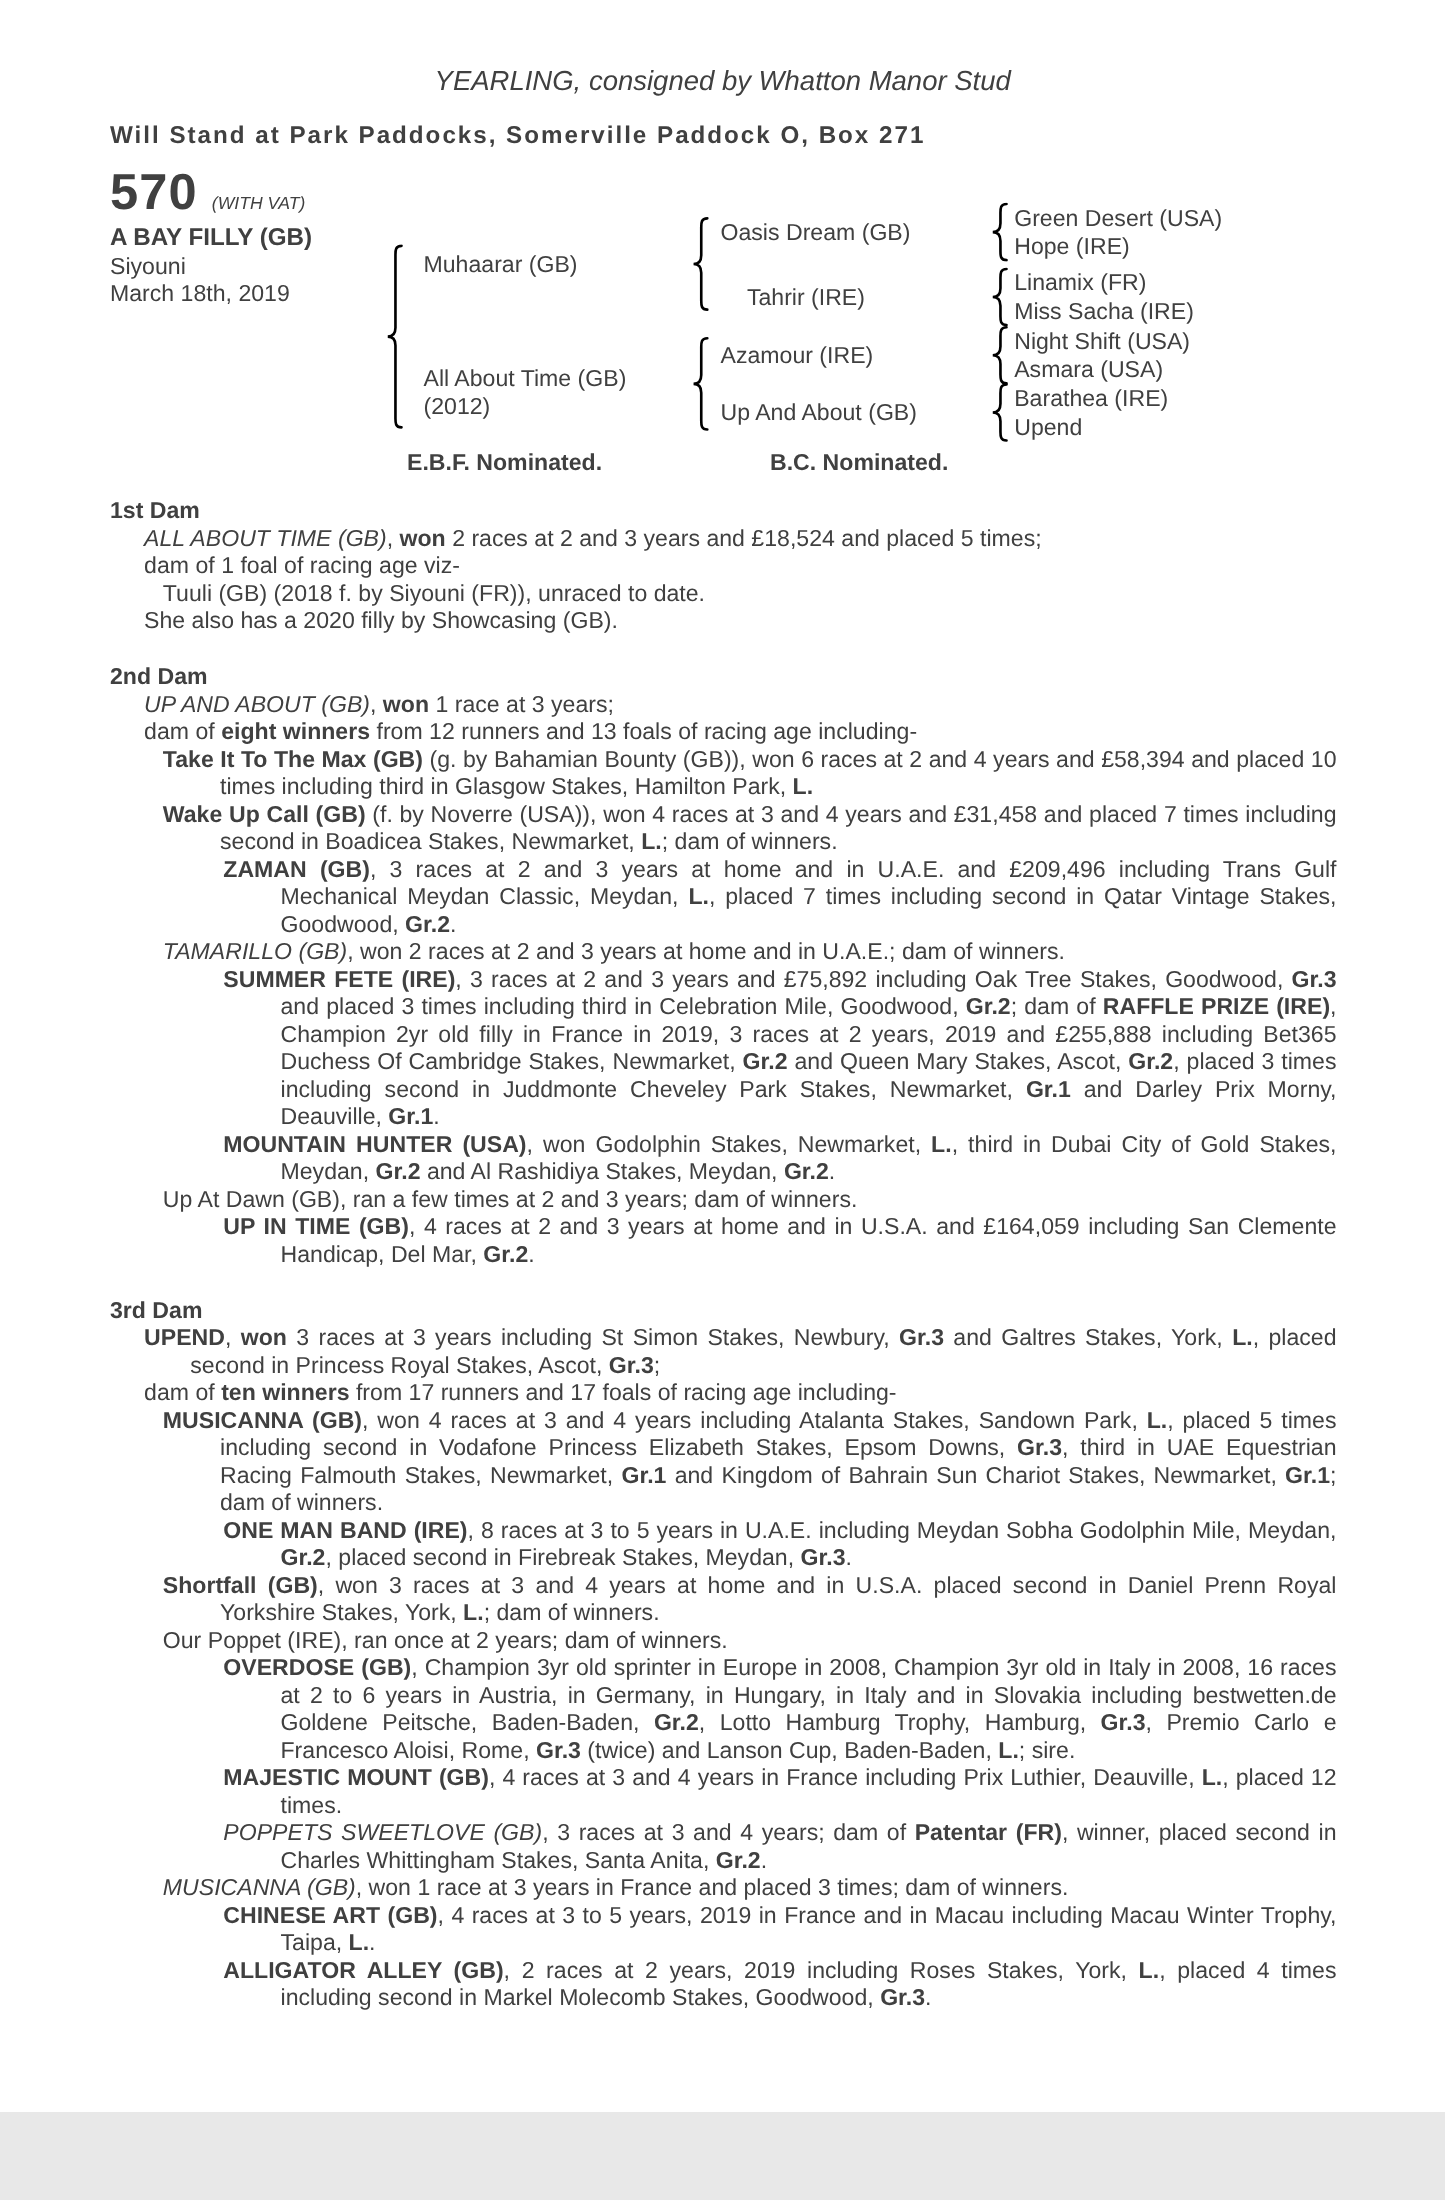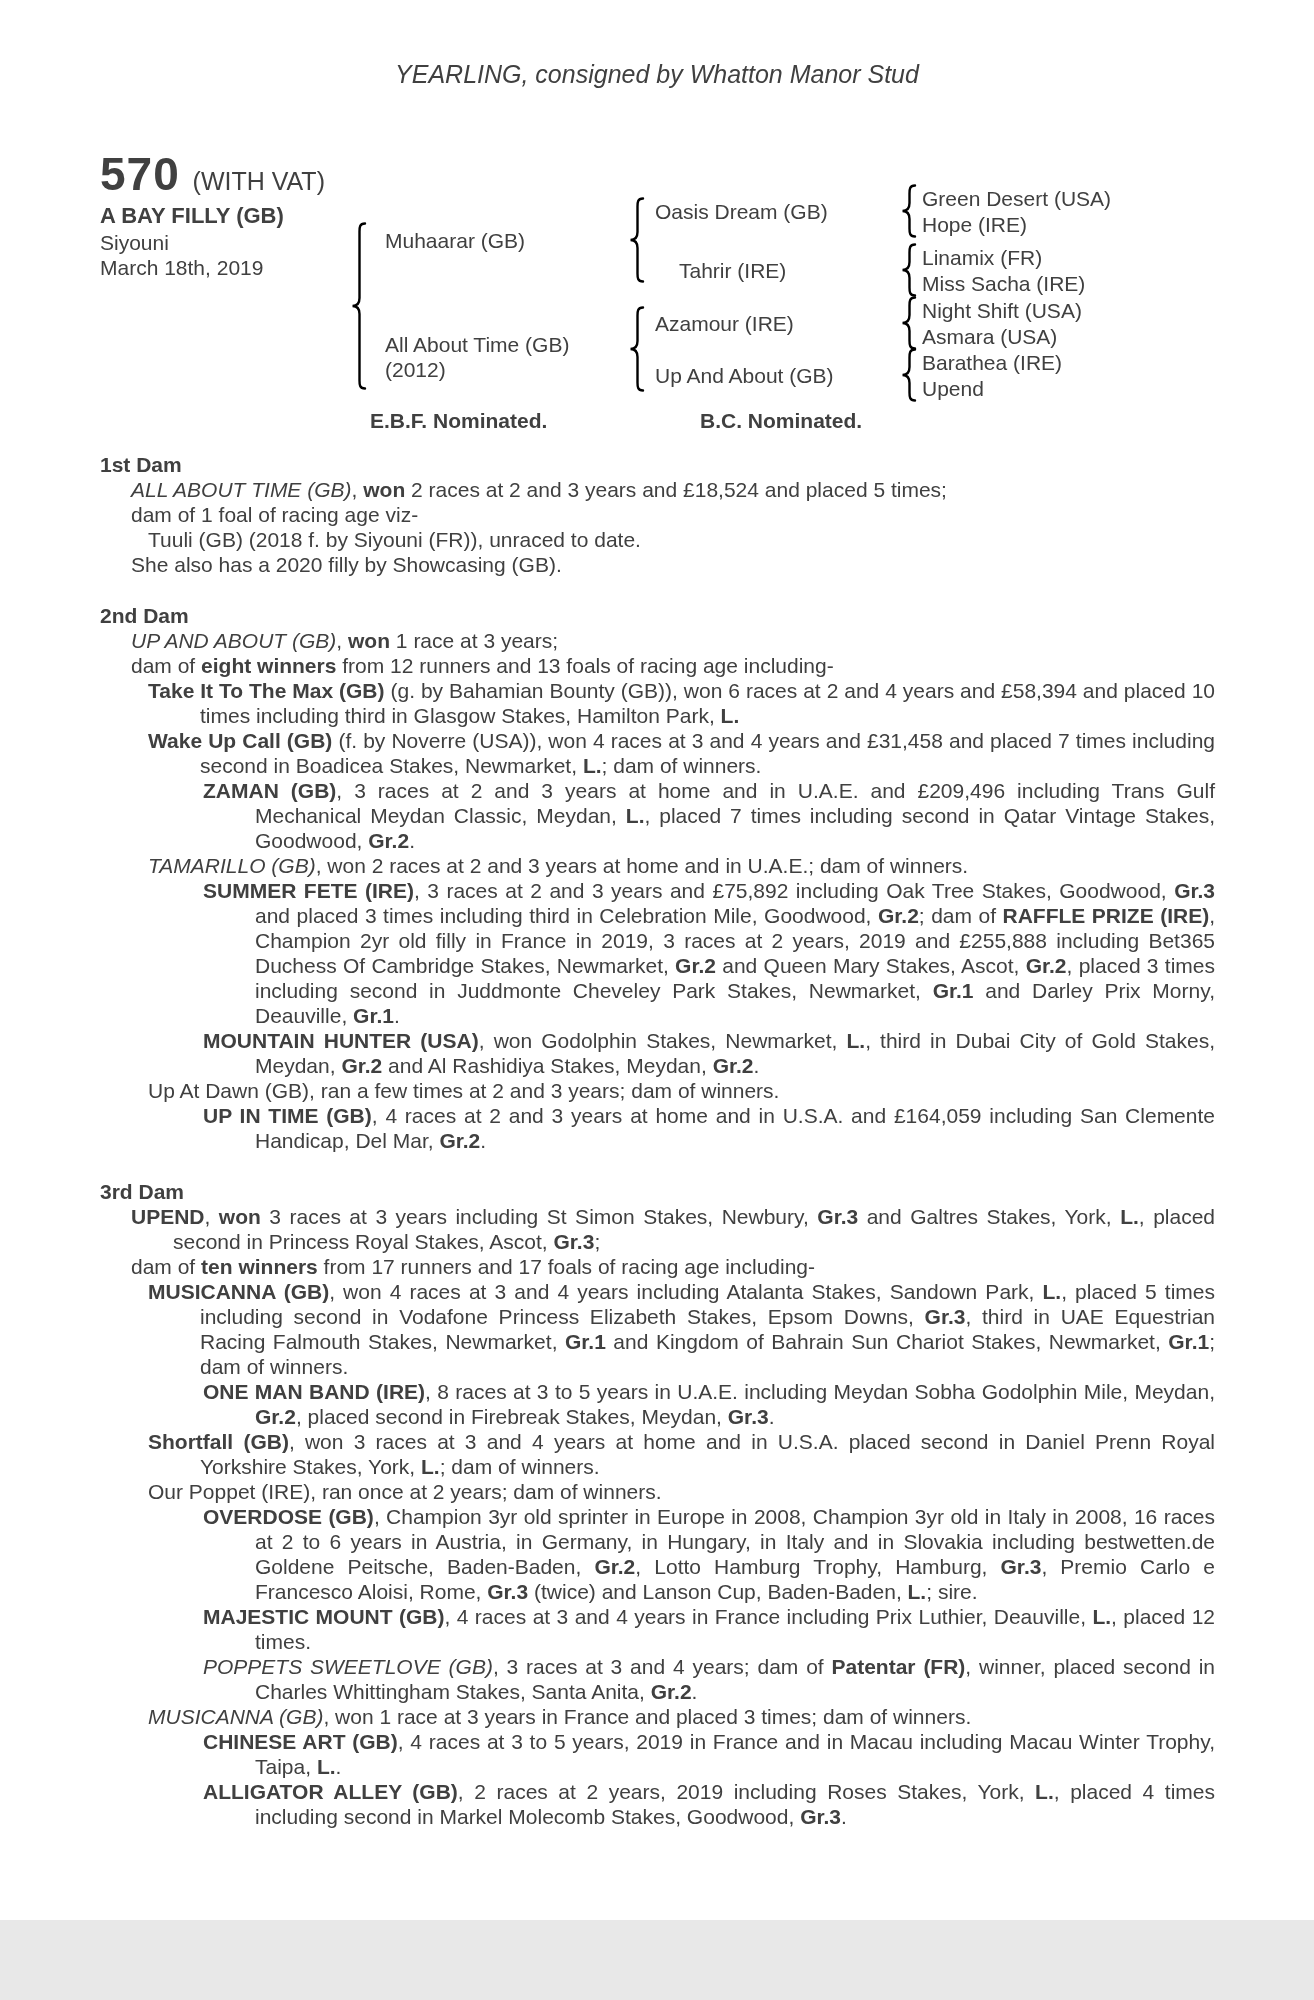--- a/index.html
+++ b/index.html
@@ -16,21 +16,21 @@
     text-align:center;font-style:italic;font-size:25px;
   }
   .stand-line{
     position:absolute;top:110px;left:100px;
     font-weight:bold;font-size:22px;letter-spacing:1.8px;
   }
   
   .pedigree{position:absolute;top:150px;left:100px;width:1115px;height:300px;font-size:21px;}
   .lot-line{position:absolute;top:0;left:0;white-space:nowrap;}
   .lot-no{font-weight:bold;font-size:46px;letter-spacing:1px;line-height:48px;vertical-align:baseline;}
-  .vat{font-size:25px;margin-left:7px;}
+  .vat{font-size:16px;margin-left:7px;font-style:italic;}
   .horse-desc{position:absolute;top:53px;left:0;font-weight:bold;font-size:22px;}
   .foaled{position:absolute;top:81px;left:0;}
   .foal-date{position:absolute;top:106px;left:0;}
   .ped-name{position:absolute;white-space:nowrap;line-height:25px;}
   .brace{position:absolute;}
   .nom{position:absolute;font-weight:bold;font-size:21px;white-space:nowrap;}
   
   .sections{position:absolute;top:452px;left:100px;width:1115px;font-size:21px;line-height:25px;}
   .section{margin:0;}
   .section + .section{margin-top:26px;}
@@ -41,20 +41,21 @@
   .indent2{padding-left:155px;text-indent:-52px;}
   .st-b{font-weight:bold;}
   .st-i{font-style:italic;}
 </style>
 </head>
 <body>
 
 <div class="page">
 
   <div class="title">YEARLING, consigned by Whatton Manor Stud</div>
+  <div class="stand-line">Will Stand at Park Paddocks, Somerville Paddock O, Box 271</div>
 
   <div class="pedigree">
     <div class="lot-line">
       <span class="lot-no">570</span>
       <span class="vat">(WITH VAT)</span>
     </div>
     <div class="horse-desc">A BAY FILLY (GB)</div>
     <div class="foaled">Siyouni</div>
     <div class="foal-date">March 18th, 2019</div>
 

